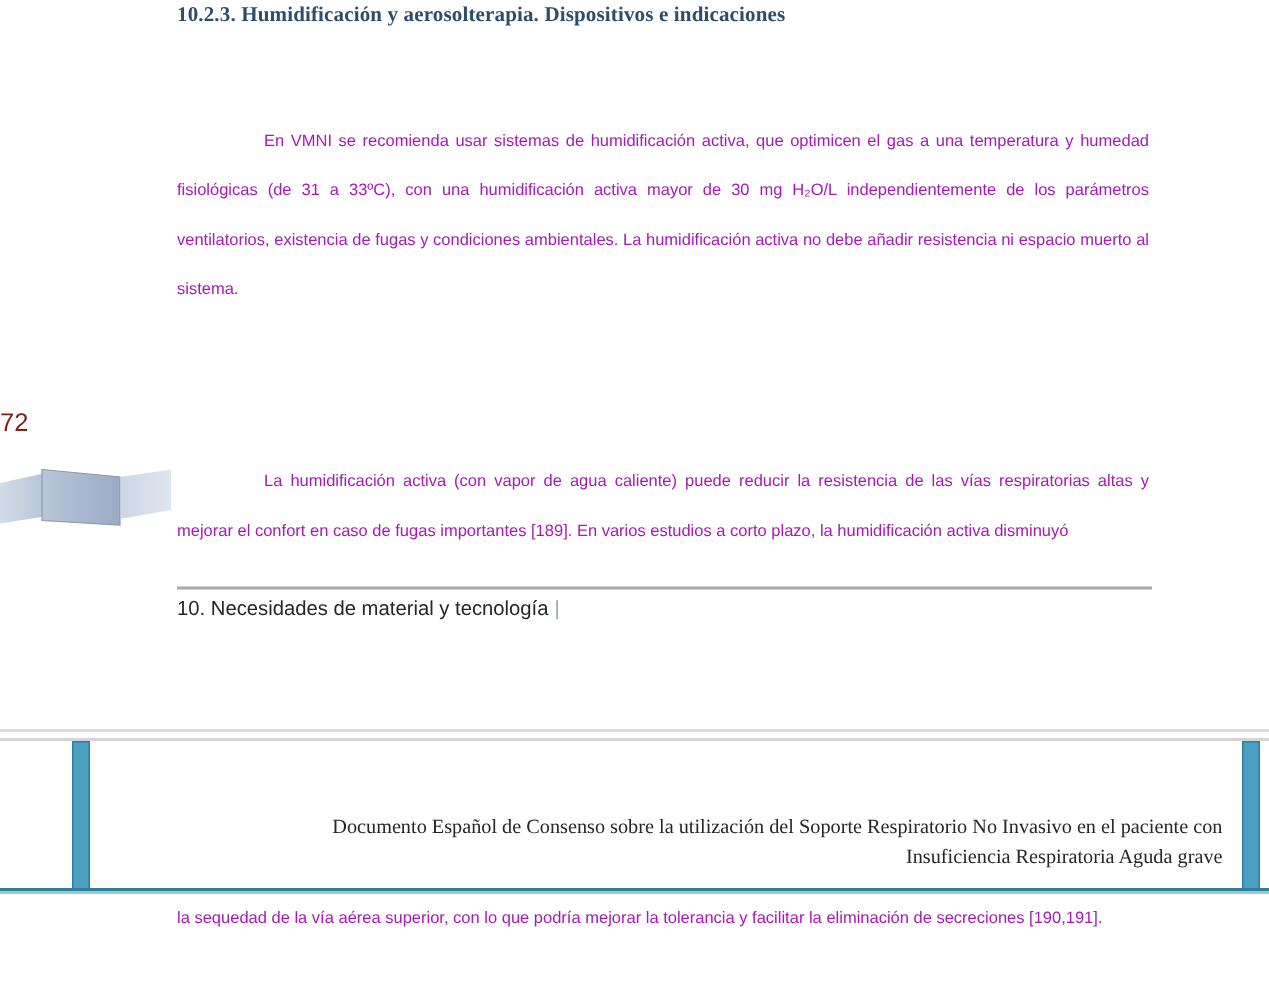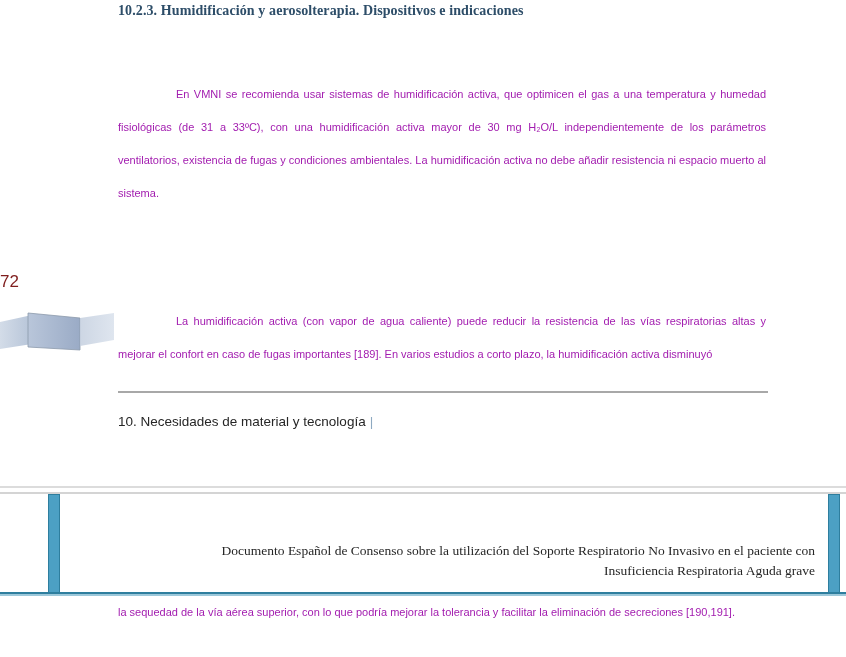--- a/index.html
+++ b/index.html
@@ -32,21 +32,21 @@
     text-align:left;
     font-size:17px;color:#7f1d1d;
   }
   .ribbon{position:absolute;left:0;top:306px;width:114px;height:46px;}
   .footer-rule{
     position:absolute;left:118px;top:391px;width:650px;height:2px;
     background:#a8a8a8;
   }
   .footer-line{
     position:absolute;left:118px;top:398px;width:650px;
-    font-size:13.5px;color:#262626;margin-top:16px;
+    font-size:13.5px;color:#262626;
   }
   .footer-sep{color:#8ea9c1;padding-left:4px;}
   
   .break-line{position:absolute;left:0;width:846px;height:2px;background:#dcdcdc;}
   .break-line.l1{top:486px;}
   .break-line.l2{top:492px;background:#d4d4d4;}
   
   .accent-bar{
     position:absolute;top:494px;width:12px;height:99px;
     background:#4ca0c4;border:1px solid #2e7e9e;box-sizing:border-box;

